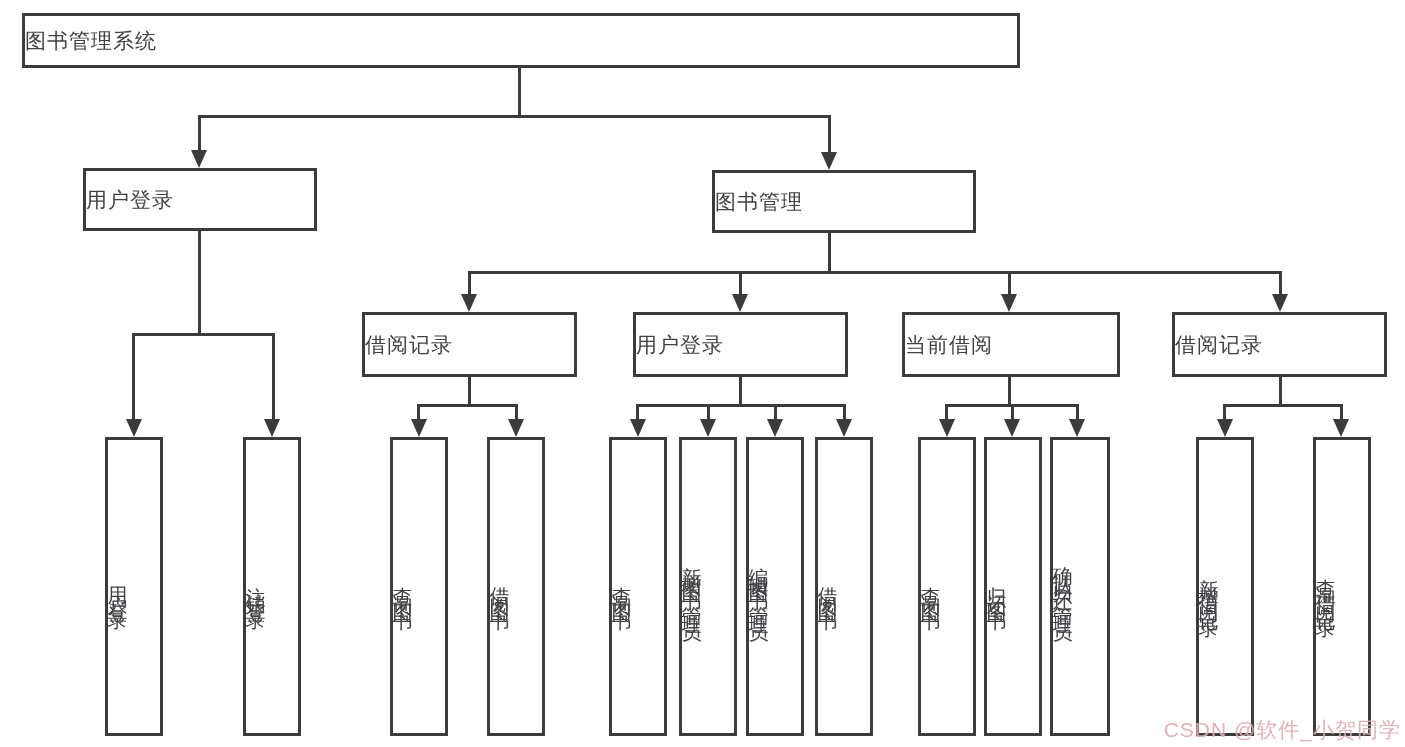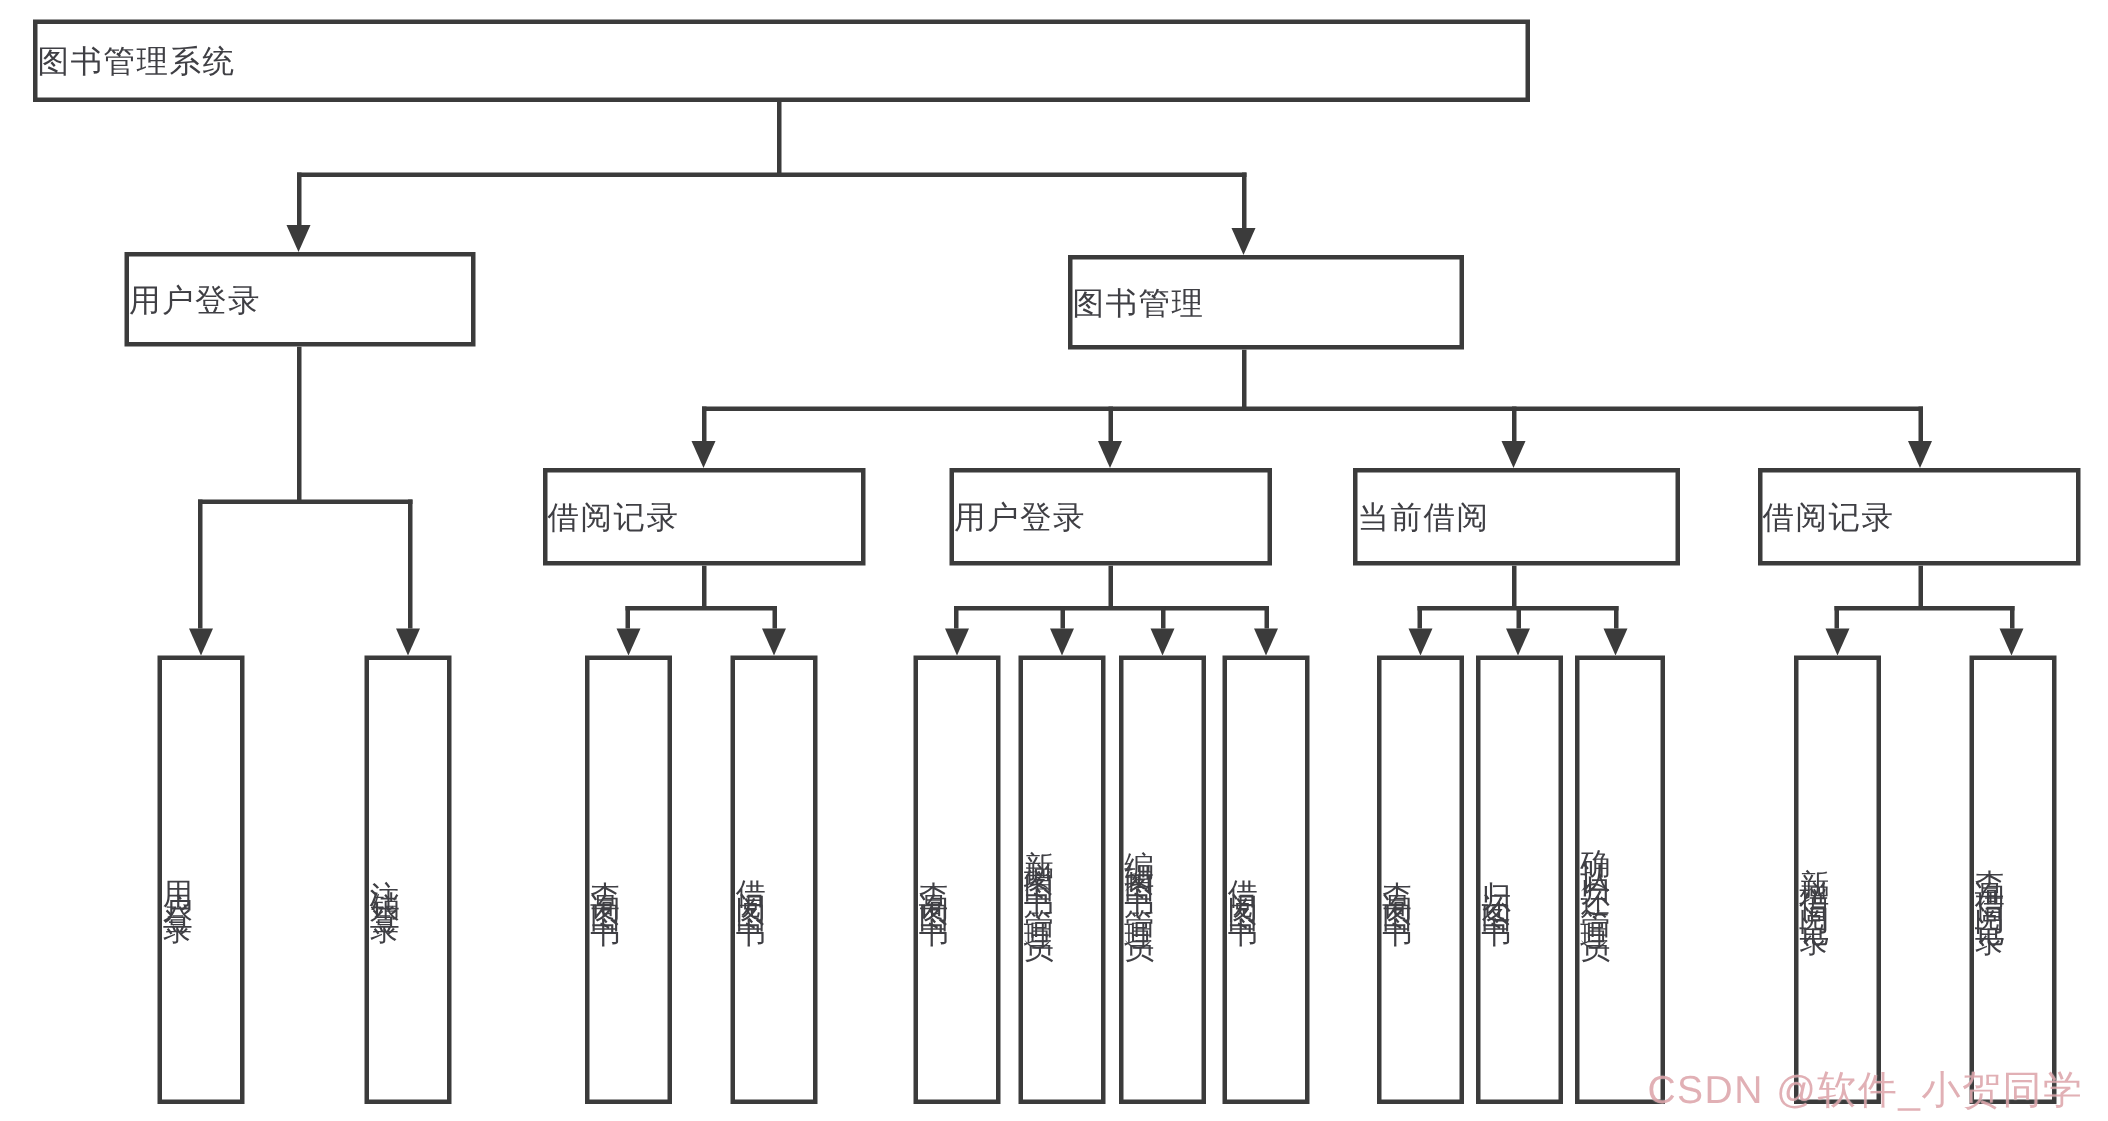--- a/index.html
+++ b/index.html
@@ -62,23 +62,23 @@
   #n-a1 { left: 105px; }  #n-a2 { left: 243px; }
   #n-b1 { left: 390px; }  #n-b2 { left: 487px; }
   #n-c1 { left: 609px; }  #n-c2 { left: 679px; }
   #n-c3 { left: 746px; }  #n-c4 { left: 815px; }
   #n-d1 { left: 918px; }  #n-d2 { left: 984px; }  #n-d3 { left: 1050px; width: 60px; }
   #n-e1 { left: 1196px; } #n-e2 { left: 1313px; }
 
   
   .watermark {
     position: absolute;
-    right: 16px;
+    right: 4px;
     bottom: 3px;
-    font-size: 26px;
+    font-size: 21px;
     letter-spacing: 1px;
     color: rgba(216, 154, 160, 0.78);
     text-shadow: 0 0 1px rgba(255,255,255,0.6);
     white-space: nowrap;
   }
 </style>
 </head>
 <body>
 
 <div class="canvas">

